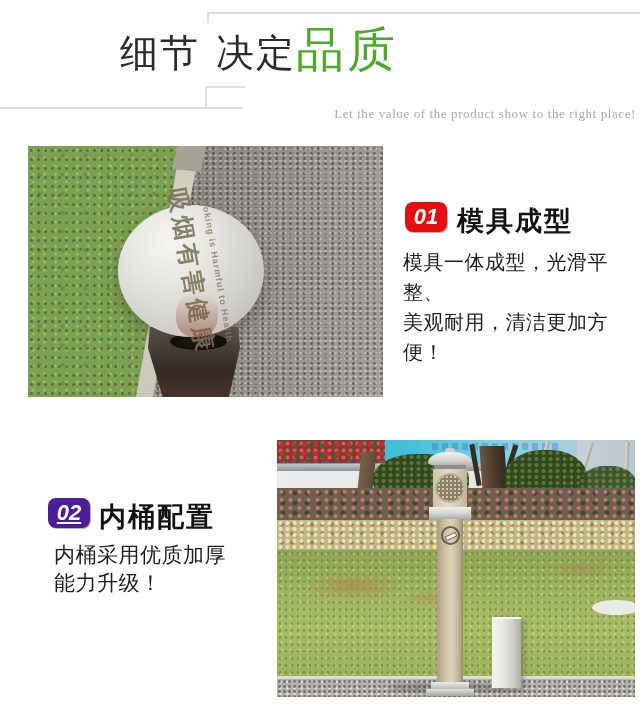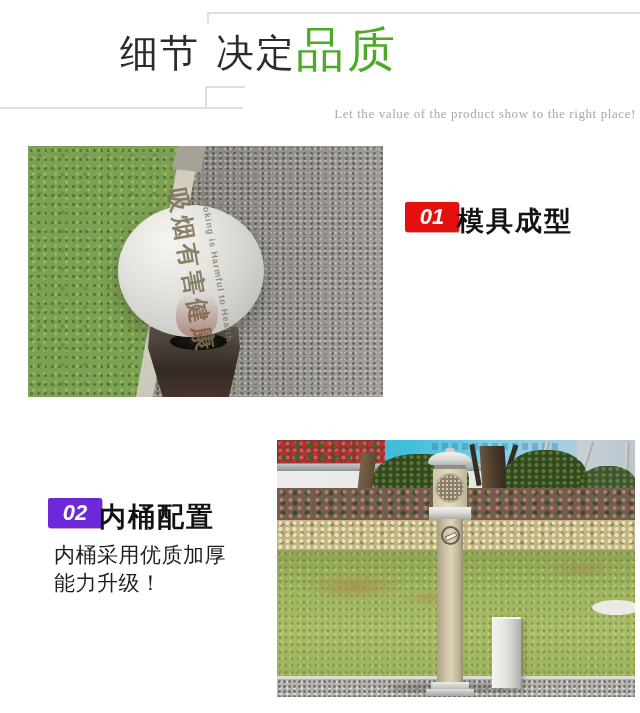--- a/index.html
+++ b/index.html
@@ -33,22 +33,22 @@
   }
   #subtitle-en {
     position:absolute; top:106px; right:4px; z-index:2;
     background:#fff; white-space:nowrap;
     font-family:"Liberation Serif", serif;
     font-size:13px; color:#a8a8a8; letter-spacing:0.6px;
   }
 
   
   .badge {
-    position:absolute; width:54px; height:30px; z-index:3;
-    border-radius:2px; color:#fff; font-weight:bold; font-style:italic;
+    position:absolute; width:42px; height:30px; z-index:3;
+    border-radius:8px; color:#fff; font-weight:bold; font-style:italic;
     font-size:22px; display:flex; align-items:center; justify-content:center;
     box-shadow:1px 1px 0 rgba(140,0,0,.35);
   }
   .sec-heading {
     position:absolute; z-index:3; font-size:27px; font-weight:bold;
     color:#121212; letter-spacing:2px; white-space:nowrap;font-family:Liberation Serif, serif;
   }
   .sec-body { position:absolute; z-index:3; color:#1d1d1d; }
   #body1 { left:403px; top:247px; font-size:20px; line-height:30px; letter-spacing:0.5px; }
   #body2 { left:54px;  top:541px; font-size:21px; line-height:28px; letter-spacing:0.5px; }
@@ -235,23 +235,25 @@
   <div class="deco" id="deco-bot-h2"></div>
 
   <div id="title">
     <span>细节</span><span class="t-gap"></span><span>决定</span><span class="t-green" id="title-green" style="color: rgb(76, 170, 40);">品质</span>
   </div>
   <div id="subtitle-en">Let the value of the product show to the right place!</div>
 
   <div class="badge" id="badge1" style="background: rgb(230, 15, 15);">01</div>
   <div class="sec-heading" id="heading1">模具成型</div>
   <div class="sec-body" id="body1">
-  </div>
-
-  <div class="badge" id="badge2" style="background: #6d28d9;">02</div>
+    <div>模具一体成型，光滑平整、</div>
+    <div>美观耐用，清洁更加方便！</div>
+  </div>
+
+  <div class="badge" id="badge2" style="background: #4c1d95; text-decoration: underline;">02</div>
   <div class="sec-heading" id="heading2">内桶配置</div>
   <div class="sec-body" id="body2">
     <div>内桶采用优质加厚</div>
     <div>能力升级！</div>
   </div>
 
   <div class="abs" id="photo1">
     <div class="abs p1-grass"></div>
     <div class="abs p1-asphalt"></div>
     <div class="abs p1-curb"></div>

